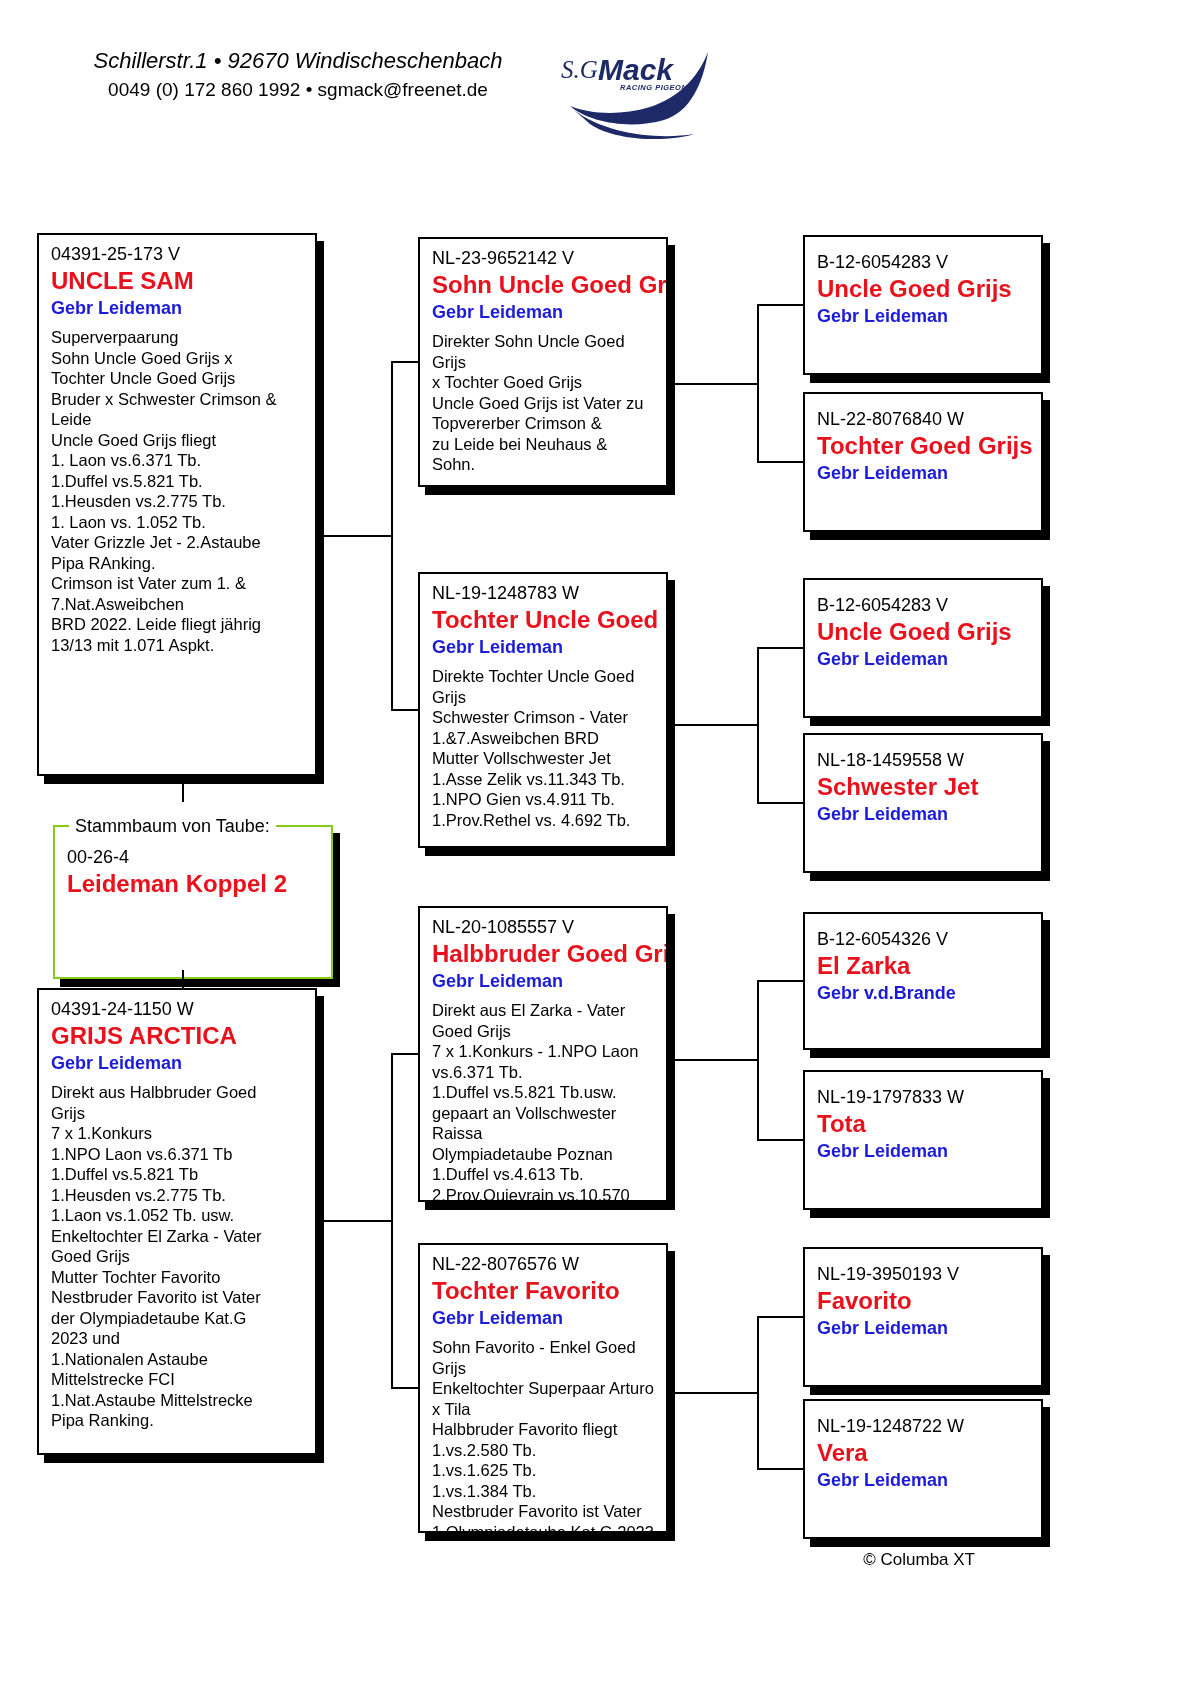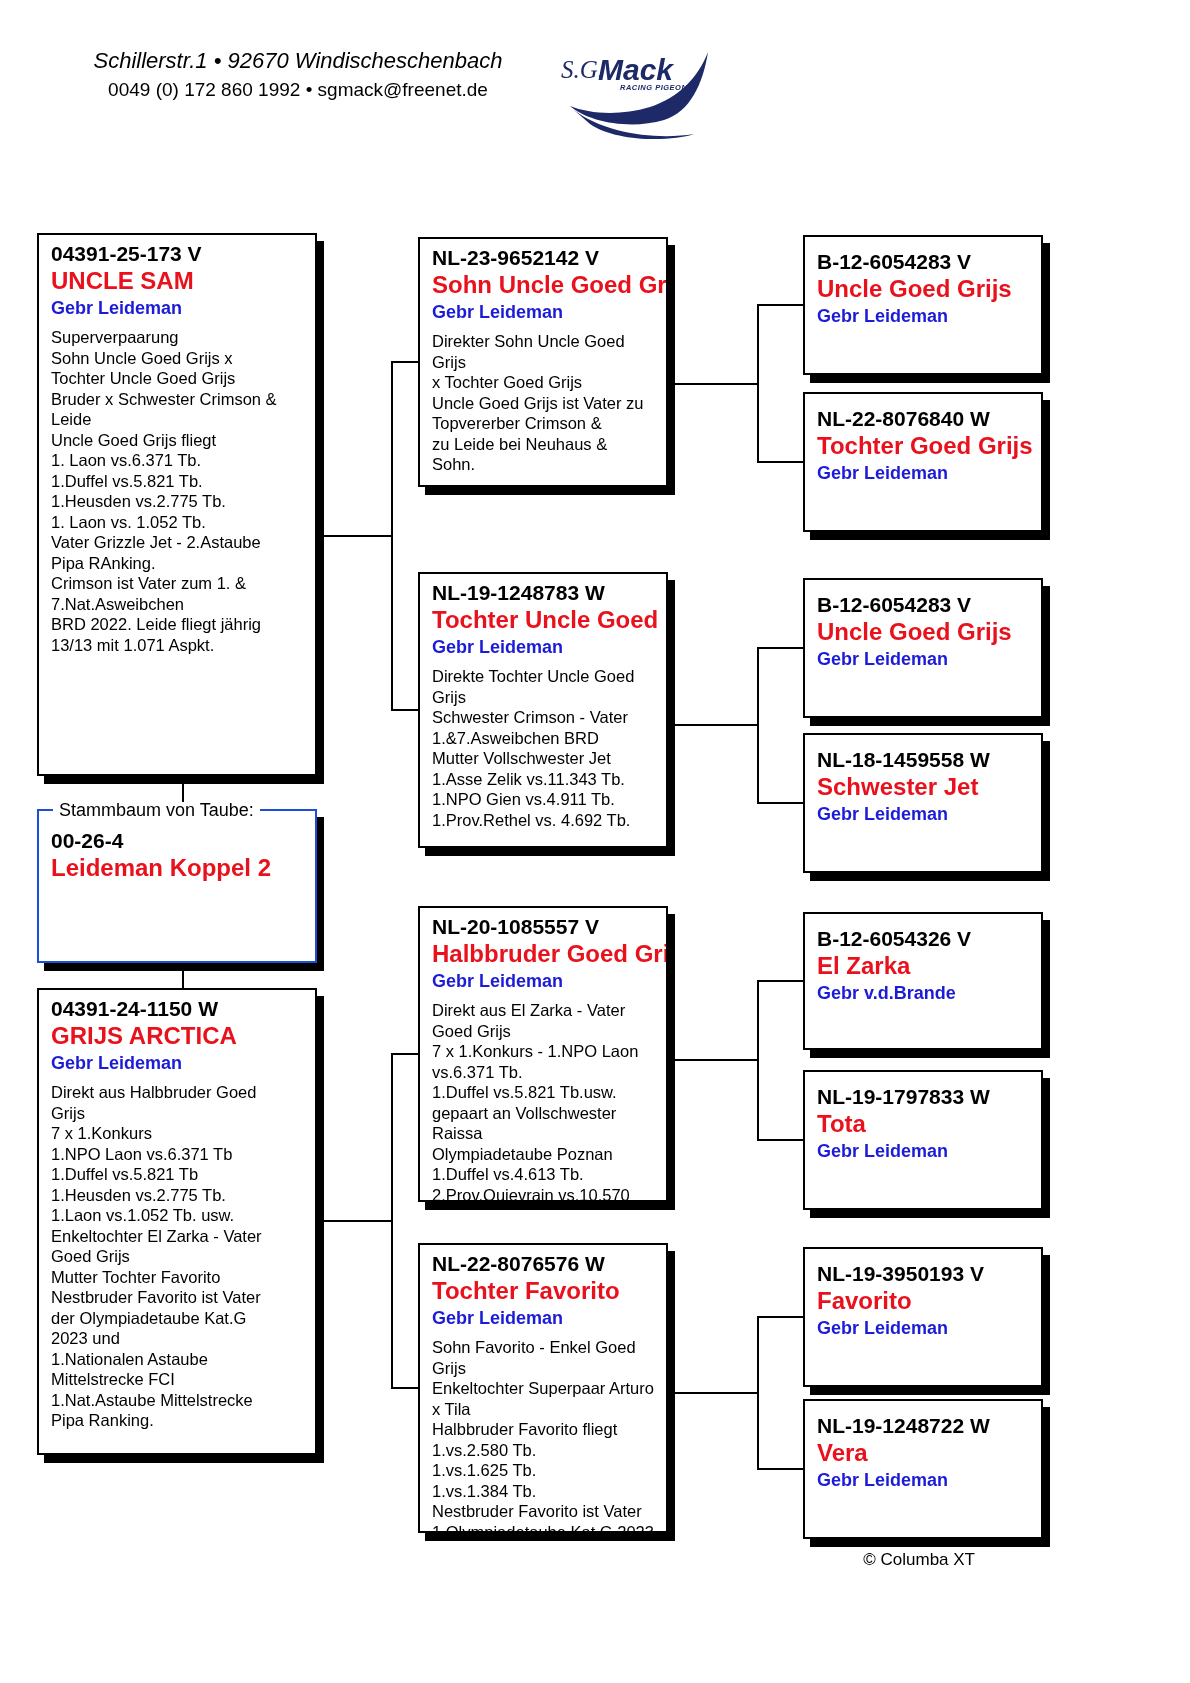--- a/index.html
+++ b/index.html
@@ -22,30 +22,30 @@
 
   .logo{position:absolute;left:560px;top:50px;width:150px;height:92px;}
 
   
   .pbox{
     position:absolute;border:2px solid #000;background:#fff;
     box-shadow:7px 8px 0 0 #000;
     padding:6px 12px;box-sizing:border-box;overflow:hidden;
   }
   .pbox.g3{padding-top:12px;}
-  .ring{font-size:21px;font-weight:bold;line-height:26px;margin:0 0 2px 0;white-space:nowrap;}
+  .ring{font-size:18px;font-weight:normal;line-height:26px;margin:0 0 2px 0;white-space:nowrap;}
   .pname{font-size:24px;font-weight:bold;color:var(--red);line-height:23px;margin:0 0 5px 0;white-space:nowrap;}
   .breeder{font-size:18px;font-weight:bold;color:var(--blue);line-height:23px;margin:0 0 7px 0;white-space:nowrap;}
   .notes{font-size:16.5px;line-height:20.5px;white-space:pre-line;}
 
   
   .subject{
     position:absolute;left:37px;top:800px;width:280px;height:163px;box-sizing:border-box;
-    border:2px solid #1d4ed8;background:#fff;box-shadow:7px 8px 0 0 #000;
-    margin:0;padding:2px 12px;
+    border:2px solid #84cc16;background:#fff;box-shadow:7px 8px 0 0 #000;
+    margin:16px;padding:2px 12px;
   }
   .subject legend{font-size:18px;line-height:20px;padding:0 6px;margin-left:2px;}
   .subject .ring{margin-top:6px;}
 
   
   .hl{position:absolute;height:2px;background:var(--line);}
   .vl{position:absolute;width:2px;background:var(--line);}
 
   .copyright{position:absolute;left:750px;top:1550px;width:225px;text-align:right;font-size:17px;}
 </style>

